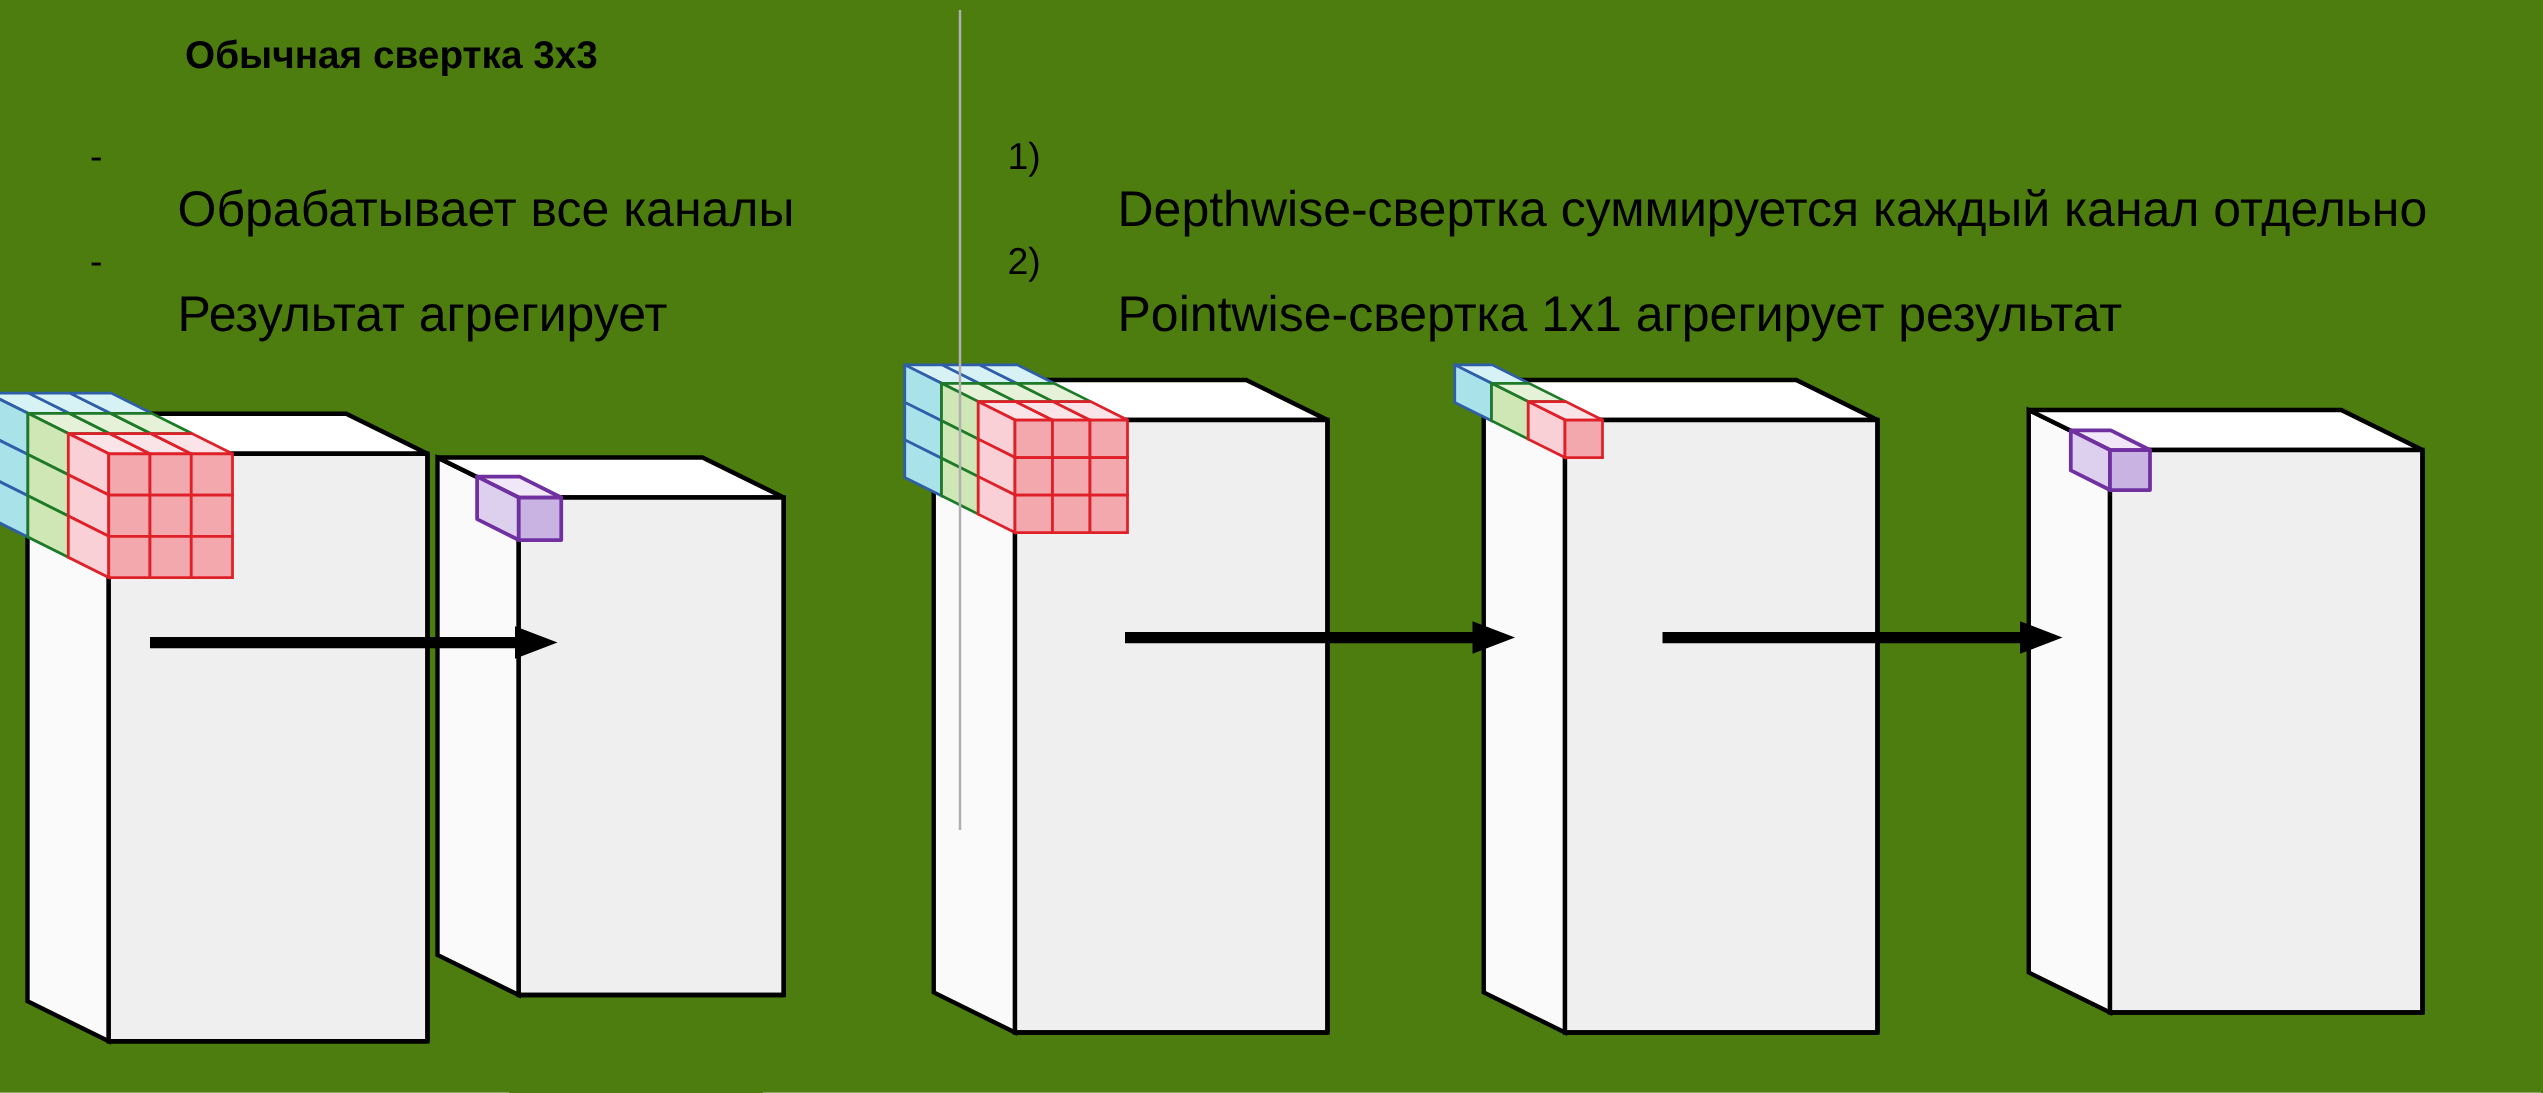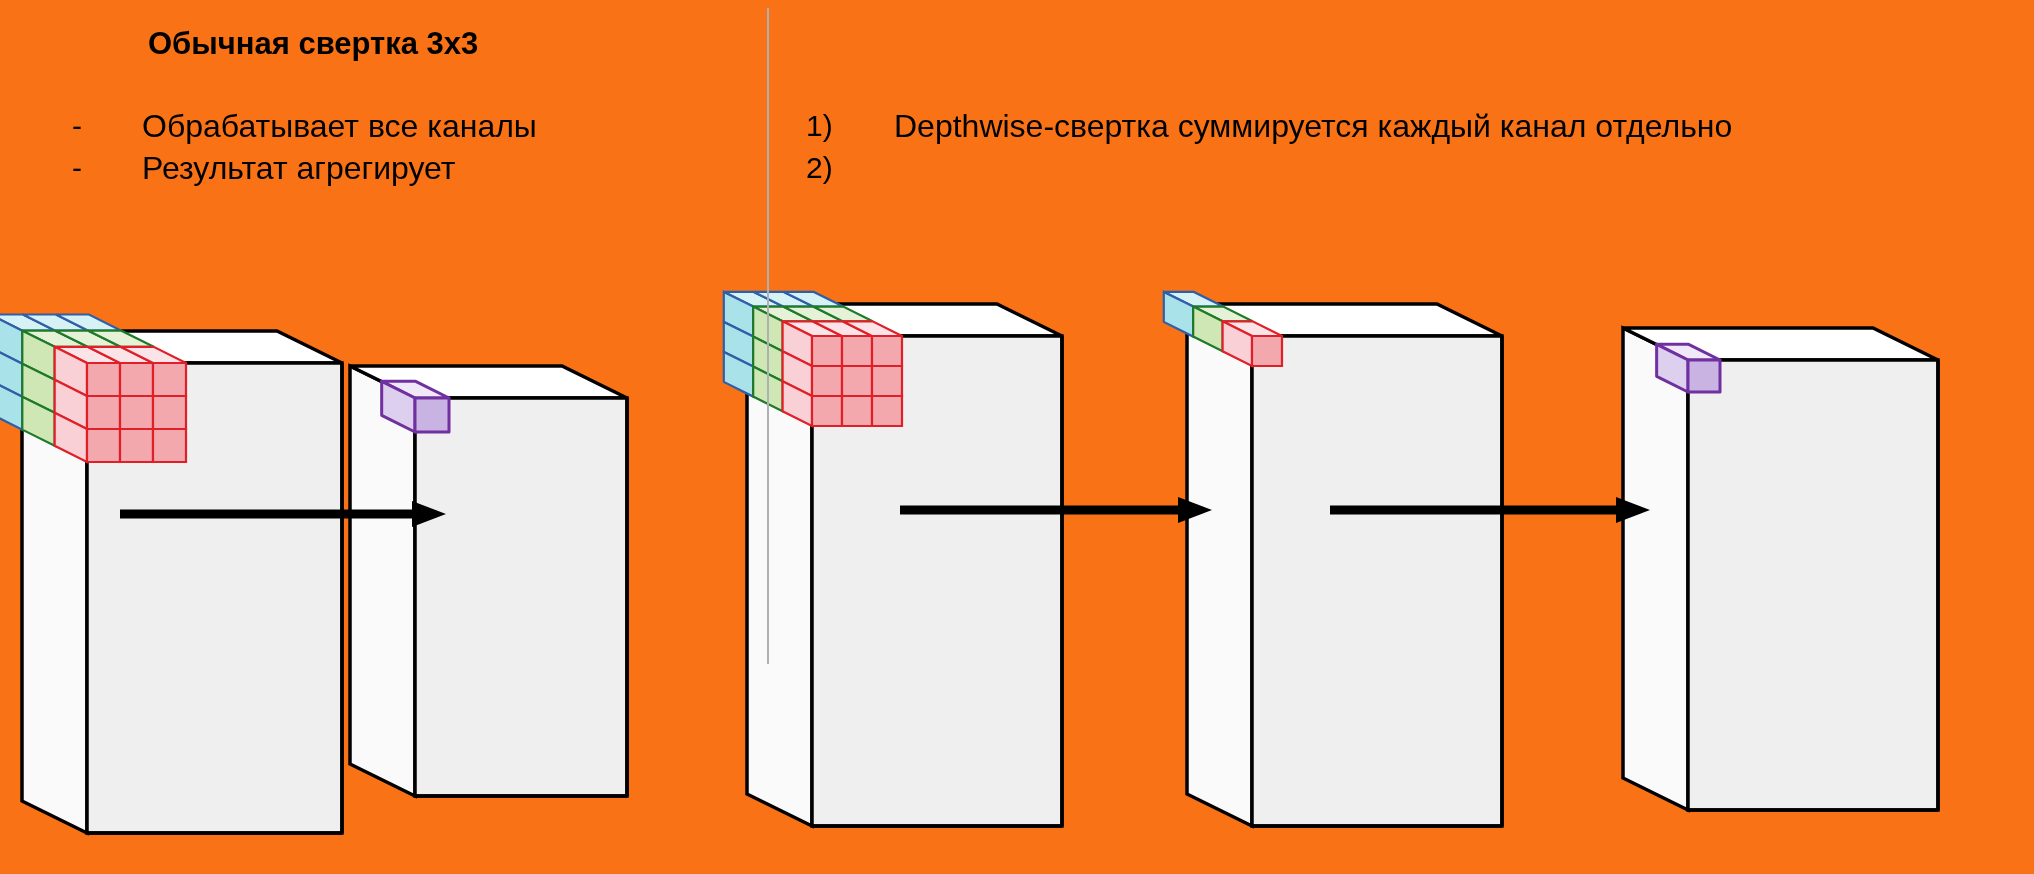--- a/index.html
+++ b/index.html
@@ -1,22 +1,22 @@
 <!DOCTYPE html>
 <html><head>
 <meta charset="utf-8">
 <style>
   html,body{margin:0;padding:0;background:#ffffff;}
   body{width:2034px;height:874px;font-family:"Liberation Sans",sans-serif;color:#000;overflow:hidden;}
-  #stage{position:relative;width:2034px;height:874px;background:#f97316;}
+  #stage{position:relative;width:2034px;height:874px;background:#4d7c0f;}
   svg#diagram{position:absolute;left:0;top:0;width:2034px;height:874px;display:block;}
   .panel-title{font-weight:bold;font-size:31px;letter-spacing:0px;white-space:nowrap;}
   .bullet-row{display:flex;align-items:flex-start;white-space:nowrap;}
   .bullet-marker{font-size:30px;line-height:42px;}
-  .bullet-text{font-size:32px;line-height:42px;}
+  .bullet-text{font-size:40px;line-height:42px;margin-top:42px;}
   #left-title{position:absolute;left:148px;top:26px;}
   #right-title{position:absolute;left:1064px;top:26px;}
   #left-bullets{position:absolute;left:72px;top:105px;}
   #right-bullets{position:absolute;left:806px;top:105px;}
   #left-bullets .bullet-marker{width:70px;}
   #right-bullets .bullet-marker{width:88px;}
 </style>
 </head>
 <body>
 
@@ -183,16 +183,17 @@
     </div>
   </div>
 
   <div id="right-bullets">
     <div class="bullet-row">
       <span class="bullet-marker">1)</span>
       <span class="bullet-text">Depthwise-свертка суммируется каждый канал отдельно</span>
     </div>
     <div class="bullet-row">
       <span class="bullet-marker">2)</span>
+      <span class="bullet-text">Pointwise-свертка 1x1 агрегирует результат</span>
     </div>
   </div>
 
 </div>
 
 </body></html>

